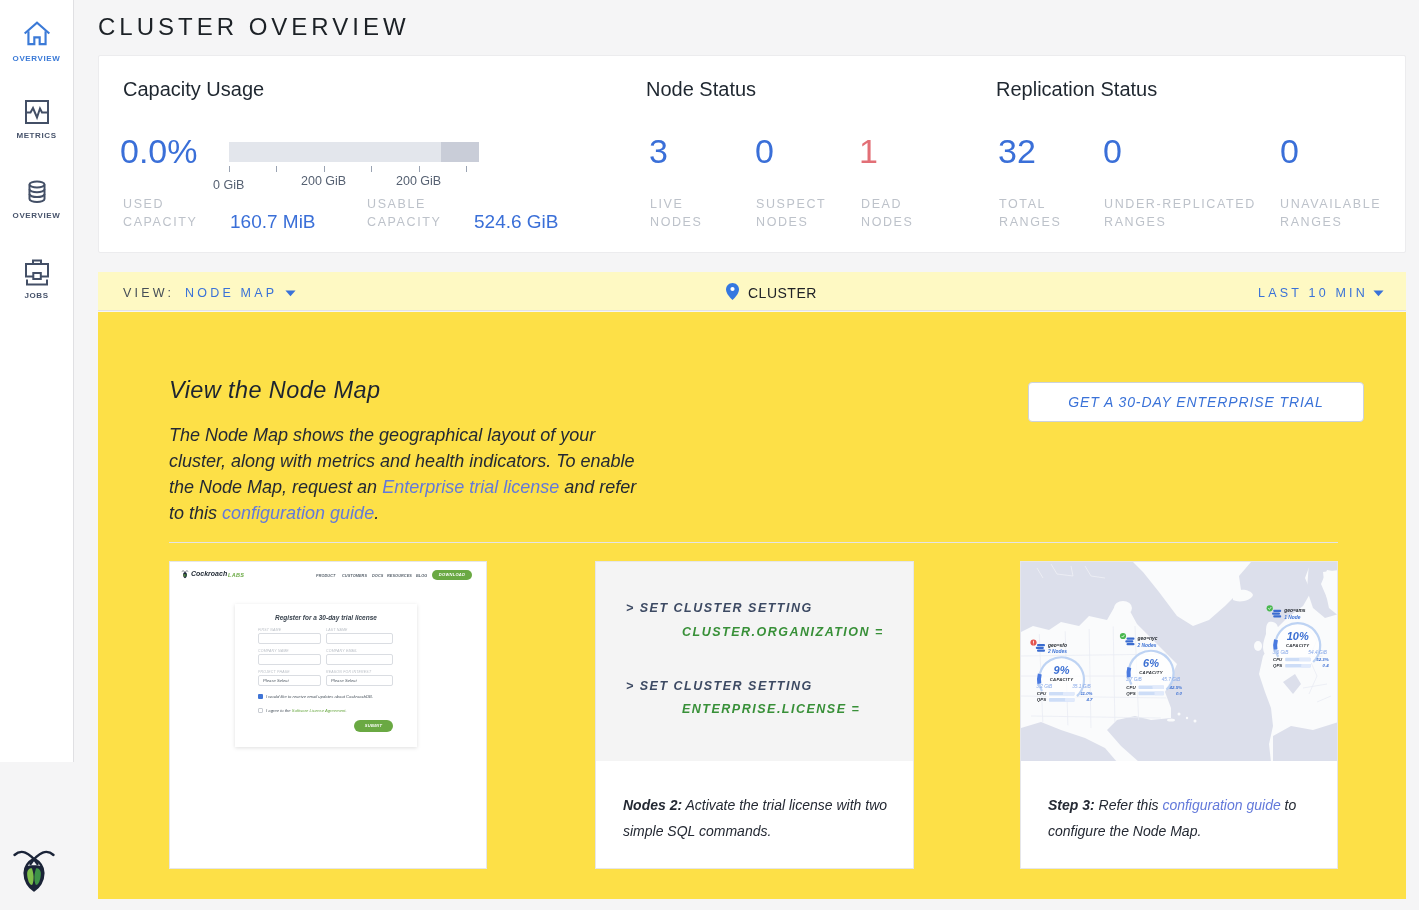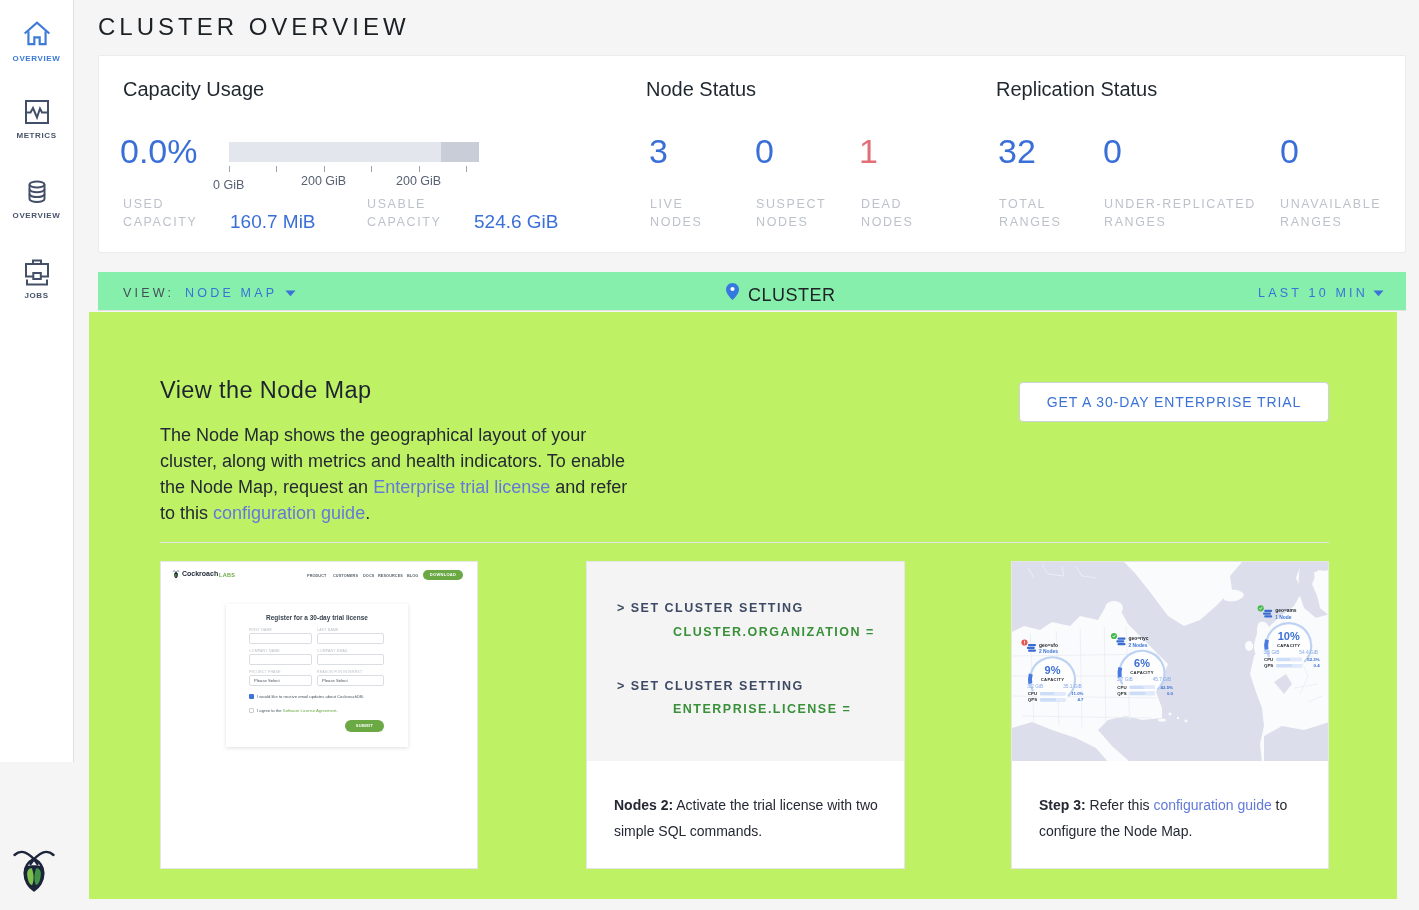--- a/index.html
+++ b/index.html
@@ -19,29 +19,29 @@
 
 #stats { position:absolute; left:98px; top:55px; width:1308px; height:198px; background:#fff; border:1px solid #ececee; border-radius:2px; }
 .sechead { position:absolute; font-size:20px; color:#1f2730; font-weight:400; }
 .bignum { position:absolute; font-size:34px; color:#3a6fd8; font-weight:400; }
 .statlabel { position:absolute; font-size:12.5px; letter-spacing:1.6px; color:#bdc2ca; line-height:18px; font-weight:400; }
 .statval { position:absolute; font-size:19px; color:#3a6fd8; }
 .ticklabel { position:absolute; font-size:12.5px; color:#566172; }
 .tick { position:absolute; width:1px; height:6px; background:#9aa3b2; top:110px; }
 
 
-#viewbar { position:absolute; left:98px; top:272px; width:1308px; height:39px; background:#86efac; border-bottom:1px solid #e3e3e5; }
+#viewbar { position:absolute; left:98px; top:272px; width:1308px; height:39px; background:#fef9c3; border-bottom:1px solid #e3e3e5; }
 .vb { font-size:12.5px; letter-spacing:3.2px; position:absolute; top:14px; }
 
 
-#panel { position:absolute; left:89px; top:312px; width:1308px; height:587px; background:#bef264; }
+#panel { position:absolute; left:98px; top:312px; width:1308px; height:587px; background:#fde047;font-style:italic; }
 #panel h2 { position:absolute; left:71px; top:65px; font-size:23.5px; color:#1d2430; font-weight:400; letter-spacing:0.4px; }
 #desc { position:absolute; left:71px; top:110px; font-size:18px; line-height:26px; color:#242933; width:470px; }
 a.lnk { color:#6379da; text-decoration:none; }
-#trialbtn { position:absolute; left:930px; top:70px; width:310px; height:40px; border:1px solid #ccd2dc; border-radius:4px; color:#3a72d8; font-size:14px; letter-spacing:0.9px; text-align:center; line-height:38px; background:#fff; }
+#trialbtn { position:absolute; left:930px; top:70px; width:336px; height:40px; border:1px solid #ccd2dc; border-radius:4px; color:#3a72d8; font-size:14px; letter-spacing:0.9px; text-align:center; line-height:38px; background:#fff; }
 #hr { position:absolute; left:71px; top:230px; width:1169px; height:1px; background:#e4e4e6; }
 
 .card { position:absolute; top:249px; width:318px; height:308px; background:#fff; border:1px solid #e6e6e9; }
 .cardimg { position:absolute; left:0; top:0; width:316px; height:199px; overflow:hidden; }
 .caption { position:absolute; left:27px; top:230px; width:278px; font-size:14px; line-height:26px; color:#242933; }
 .caption b { font-weight:700; }
 
 
 #shot1 { background:#fff; font-weight:400; }
 .s1nav { position:absolute; top:12px; font-size:3.8px; font-weight:700; letter-spacing:0.1px; color:#5a646e; }
@@ -156,21 +156,21 @@
 <div id="viewbar">
   <div class="vb" style="left:25px; color:#454e57;">VIEW:</div>
   <div class="vb" style="left:87px; color:#3a72d8;">NODE MAP</div>
   <svg width="11" height="6.5" viewBox="0 0 12 7" style="position:absolute; left:187px; top:18px;">
       <path d="M0.5,0.5 L11.5,0.5 L6,6.8 Z" fill="#3a72d8"></path>
     </svg>
   <svg width="13" height="17" viewBox="0 0 13 17" style="position:absolute; left:628px; top:11px;">
       <path d="M6.5,0 C10.1,0 13,2.9 13,6.5 C13,11.4 6.5,17 6.5,17 C6.5,17 0,11.4 0,6.5 C0,2.9 2.9,0 6.5,0 Z" fill="#3578e0"></path>
       <circle cx="6.5" cy="6" r="2.1" fill="#fff"></circle>
     </svg>
-  <div class="vb" style="left:650px; top:13px; color:#202327; font-size:18px; letter-spacing:0.5px;">CLUSTER</div>
+  <div class="vb" style="left:650px; top:13px; color:#202327; font-size:14px; letter-spacing:0.5px;">CLUSTER</div>
   <div class="vb" style="left:1160px; color:#3a72d8;">LAST 10 MIN</div>
   <svg width="11" height="6.5" viewBox="0 0 12 7" style="position:absolute; left:1275px; top:18px;">
       <path d="M0.5,0.5 L11.5,0.5 L6,6.8 Z" fill="#3a72d8"></path>
     </svg>
 </div>
 
 <div id="panel">
   <h2>View the Node Map</h2>
   <div id="desc">The Node Map shows the geographical layout of your cluster, along with metrics and health indicators. To enable the Node Map, request an <a class="lnk" href="#">Enterprise trial license</a> and refer to this <a class="lnk" href="#">configuration guide</a>.</div>
   <div id="trialbtn">GET A 30-DAY ENTERPRISE TRIAL</div>

